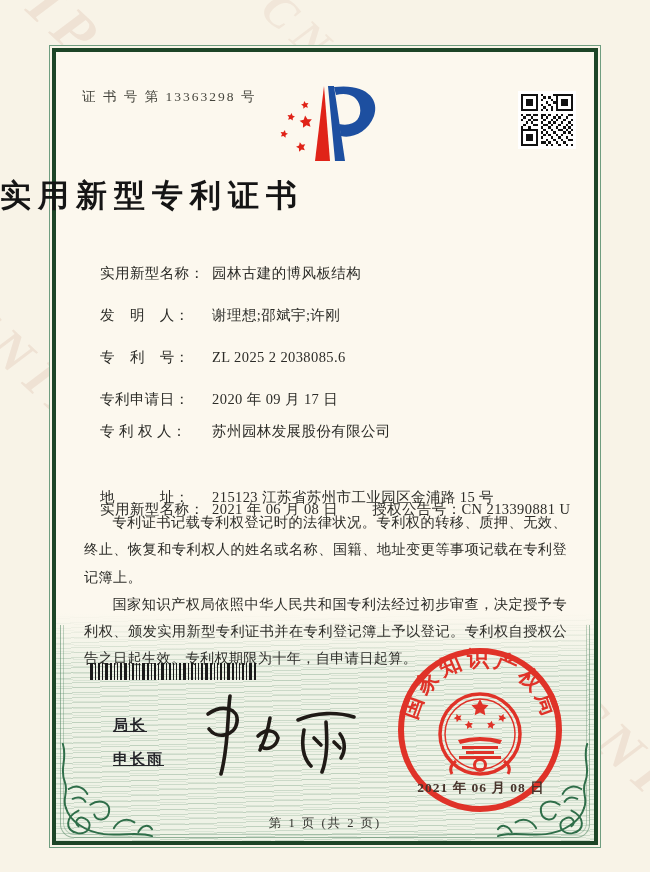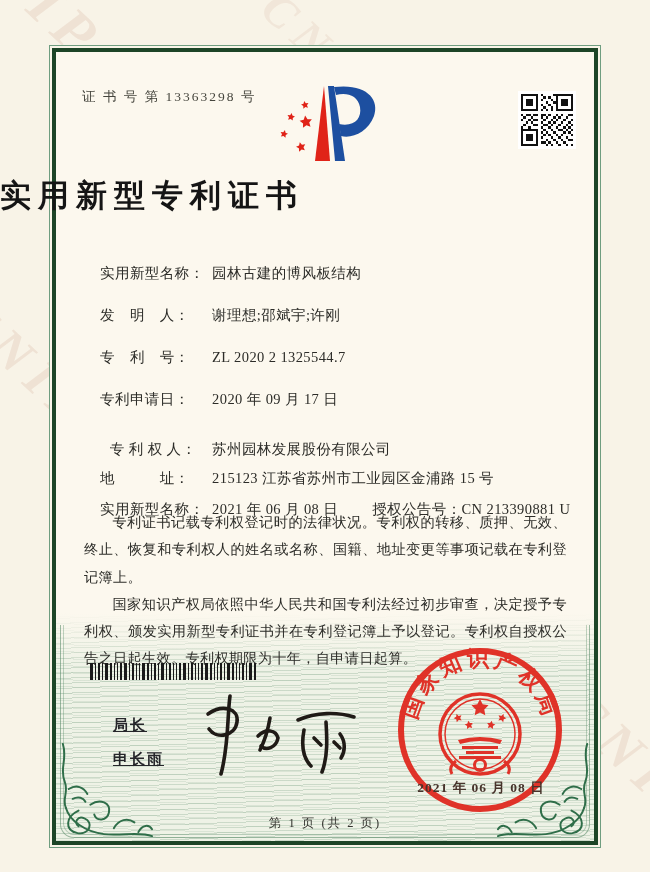--- a/index.html
+++ b/index.html
@@ -58,21 +58,21 @@
   .qr{position:absolute;left:518px;top:91px;z-index:3;background:#fff;padding:3px;}
   .title{
     position:absolute;left:0;right:0;top:175px;text-align:left;
     font-size:31px;font-weight:600;letter-spacing:7px;color:#151515;z-index:3;
   }
   .row{position:absolute;left:84px;font-size:14.5px;color:#2c2c28;letter-spacing:0.4px;white-space:pre;z-index:3;}
   .row .lab{display:inline-block;min-width:106px;}
   .row .val{margin-left:6px;}
   .row .pair2{margin-left:34px;}
   .r0{top:247px;} .r1{top:289px;} .r2{top:331px;} .r3{top:373px;}
-  .r4{top:423px;text-align:center;} .r5{top:452px;} .r6{top:483px;}
+  .r4{top:405px;} .r5{top:471px;} .r6{top:483px;}
   .paras{position:absolute;left:84px;width:483px;top:509px;z-index:3;
     font-size:14.2px;line-height:1.92;color:#2c2c28;letter-spacing:0.3px;text-align:justify;}
   .paras p{margin:0;text-indent:2em;}
   .barcode{position:absolute;left:90px;top:663px;z-index:3;}
   .signer{position:absolute;left:113px;top:716px;z-index:3;
     font-family:"Liberation Sans","DejaVu Sans",sans-serif;font-weight:700;
     font-size:15px;color:#26262b;letter-spacing:2px;}
   .signer div{margin-bottom:15px;text-decoration:underline;}
   .sig{position:absolute;left:192px;top:684px;z-index:4;}
   .seal{position:absolute;left:396px;top:646px;z-index:3;opacity:0.93;}
@@ -165,21 +165,21 @@
 
   <div class="title">实用新型专利证书</div>
 
   <div class="row r0">
     <span class="lab">实用新型名称：</span><span class="val">园林古建的博风板结构</span>
   </div>
   <div class="row r1">
     <span class="lab">发　明　人：</span><span class="val">谢理想;邵斌宇;许刚</span>
   </div>
   <div class="row r2">
-    <span class="lab">专　利　号：</span><span class="val">ZL 2020 2 1325544.7</span>
+    <span class="lab">专　利　号：</span><span class="val">ZL 2025 2 2038085.6</span>
   </div>
   <div class="row r3">
     <span class="lab">专利申请日：</span><span class="val">2020 年 09 月 17 日</span>
   </div>
   <div class="row r4">
     <span class="lab">专 利 权 人：</span><span class="val">苏州园林发展股份有限公司</span>
   </div>
   <div class="row r5">
     <span class="lab">地　　　址：</span><span class="val">215123 江苏省苏州市工业园区金浦路 15 号</span>
   </div>

